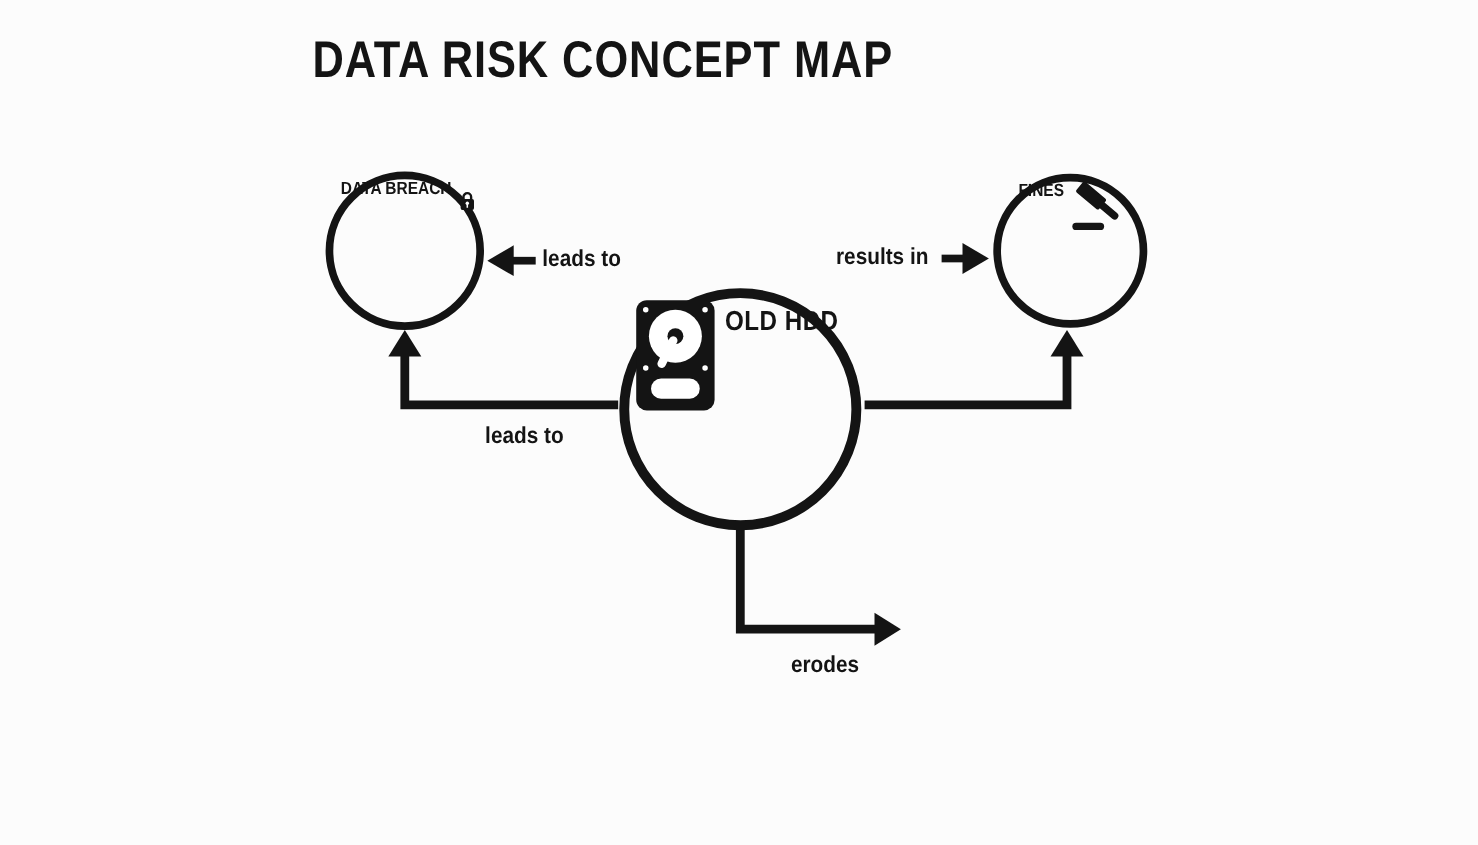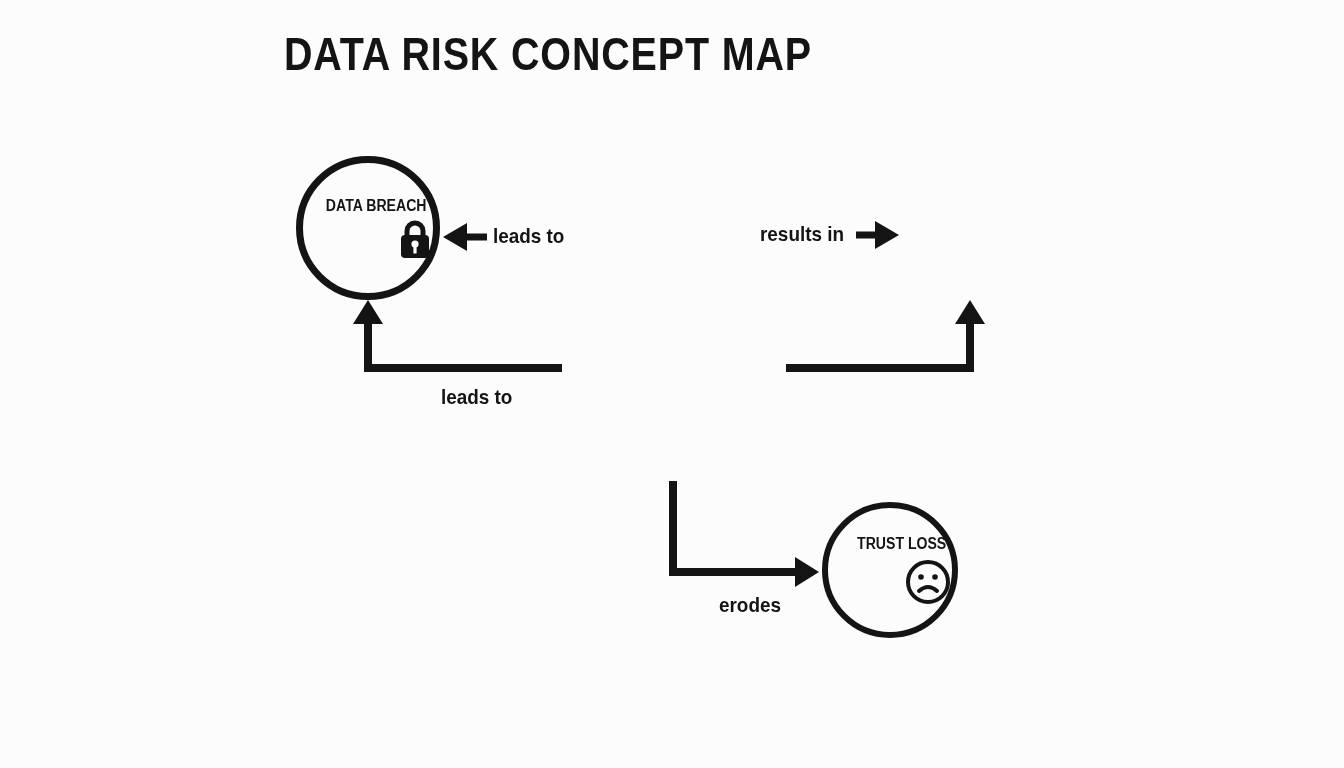--- a/index.html
+++ b/index.html
@@ -15,21 +15,21 @@
     font-size:47px; font-weight:bold; letter-spacing:1px; white-space:nowrap;
     color:var(--ink);
   }
 
   .connectors { position:absolute; left:0; top:0; color:var(--ink); }
   .connectors path { fill:none; stroke:currentColor; }
   .connectors polygon { fill:currentColor; stroke:none; }
 
   .node {
     position:absolute; border-radius:50%; border:7px solid var(--ink);
-    display:flex; flex-direction:column; align-items:flex-end; justify-content:center;
+    display:flex; flex-direction:row; align-items:flex-start; justify-content:center;
     background:var(--bg); text-align:center;
   }
   .node svg { color:var(--ink); }
   .node-center { left:563px; top:262px; width:220px; height:220px; border-width:9px; }
   .node-breach { left:296px; top:156px; width:144px; height:144px; }
   .node-fines  { left:903px; top:158px; width:140px; height:140px; }
   .node-trust  { left:822px; top:502px; width:136px; height:136px; border-width:6px; }
 
   .node-label {
     font-weight:bold; display:inline-block; white-space:nowrap;
@@ -80,35 +80,50 @@
       <path d="M673 481 V572 H797" stroke-width="8"></path>
       <polygon points="819,572 795,557 795,587"></polygon>
     </g>
   </svg>
 
   <div class="edge-label lbl-leads-top">leads to</div>
   <div class="edge-label lbl-results-in">results in</div>
   <div class="edge-label lbl-leads-elbow">leads to</div>
   <div class="edge-label lbl-erodes">erodes</div>
 
+  <div class="node node-center">
+    <svg width="76" height="104" viewBox="0 0 78 108">
+      <rect x="2" y="2" width="74" height="104" rx="10" fill="currentColor"></rect>
+      <circle cx="11" cy="11" r="2.6" fill="#ffffff"></circle>
+      <circle cx="67" cy="11" r="2.6" fill="#ffffff"></circle>
+      <circle cx="11" cy="66" r="2.6" fill="#ffffff"></circle>
+      <circle cx="67" cy="66" r="2.6" fill="#ffffff"></circle>
+      <circle cx="39" cy="36" r="25" fill="#ffffff"></circle>
+      <circle cx="39" cy="36" r="7.5" fill="currentColor"></circle>
+      <line x1="37" y1="40" x2="26" y2="62" stroke="#ffffff" stroke-width="8" stroke-linecap="round"></line>
+      <rect x="16" y="76" width="46" height="19" rx="9.5" fill="#ffffff"></rect>
+    </svg>
+    <span class="node-label">OLD HDD</span>
+  </div>
 
   <div class="node node-breach">
     <span class="node-label">DATA BREACH</span>
     <svg width="36" height="40" viewBox="0 0 36 40">
       <path d="M10 17 V11 a8 8 0 0 1 16 0 V17" fill="none" stroke="currentColor" stroke-width="5"></path>
       <rect x="4" y="15" width="28" height="23" rx="4" fill="currentColor"></rect>
       <circle cx="18" cy="24" r="3.6" fill="#ffffff"></circle>
       <rect x="16.4" y="25.5" width="3.2" height="8" fill="#ffffff"></rect>
     </svg>
   </div>
 
-
-  <div class="node node-trust">
-    <span class="node-label">TRUST LOSS</span>
-    <svg width="48" height="48" viewBox="0 0 48 48">
-      <circle cx="24" cy="24" r="20" fill="none" stroke="currentColor" stroke-width="4"></circle>
-      <circle cx="17" cy="19" r="2.8" fill="currentColor"></circle>
-      <circle cx="31" cy="19" r="2.8" fill="currentColor"></circle>
-      <path d="M15 33 Q24 25 33 33" fill="none" stroke="currentColor" stroke-width="4" stroke-linecap="round"></path>
+  <div class="node node-fines">
+    <span class="node-label">FINES</span>
+    <svg width="52" height="46" viewBox="0 0 54 46">
+      <g fill="currentColor">
+        <rect x="8" y="6" width="28" height="13" rx="2" transform="rotate(40 22 12)"></rect>
+        <rect x="24" y="22" width="26" height="7" rx="3.5" transform="rotate(40 37 25)"></rect>
+        <rect x="4" y="38" width="30" height="7" rx="3.5"></rect>
+      </g>
     </svg>
   </div>
+
 
 </div>
 
 </body></html>

